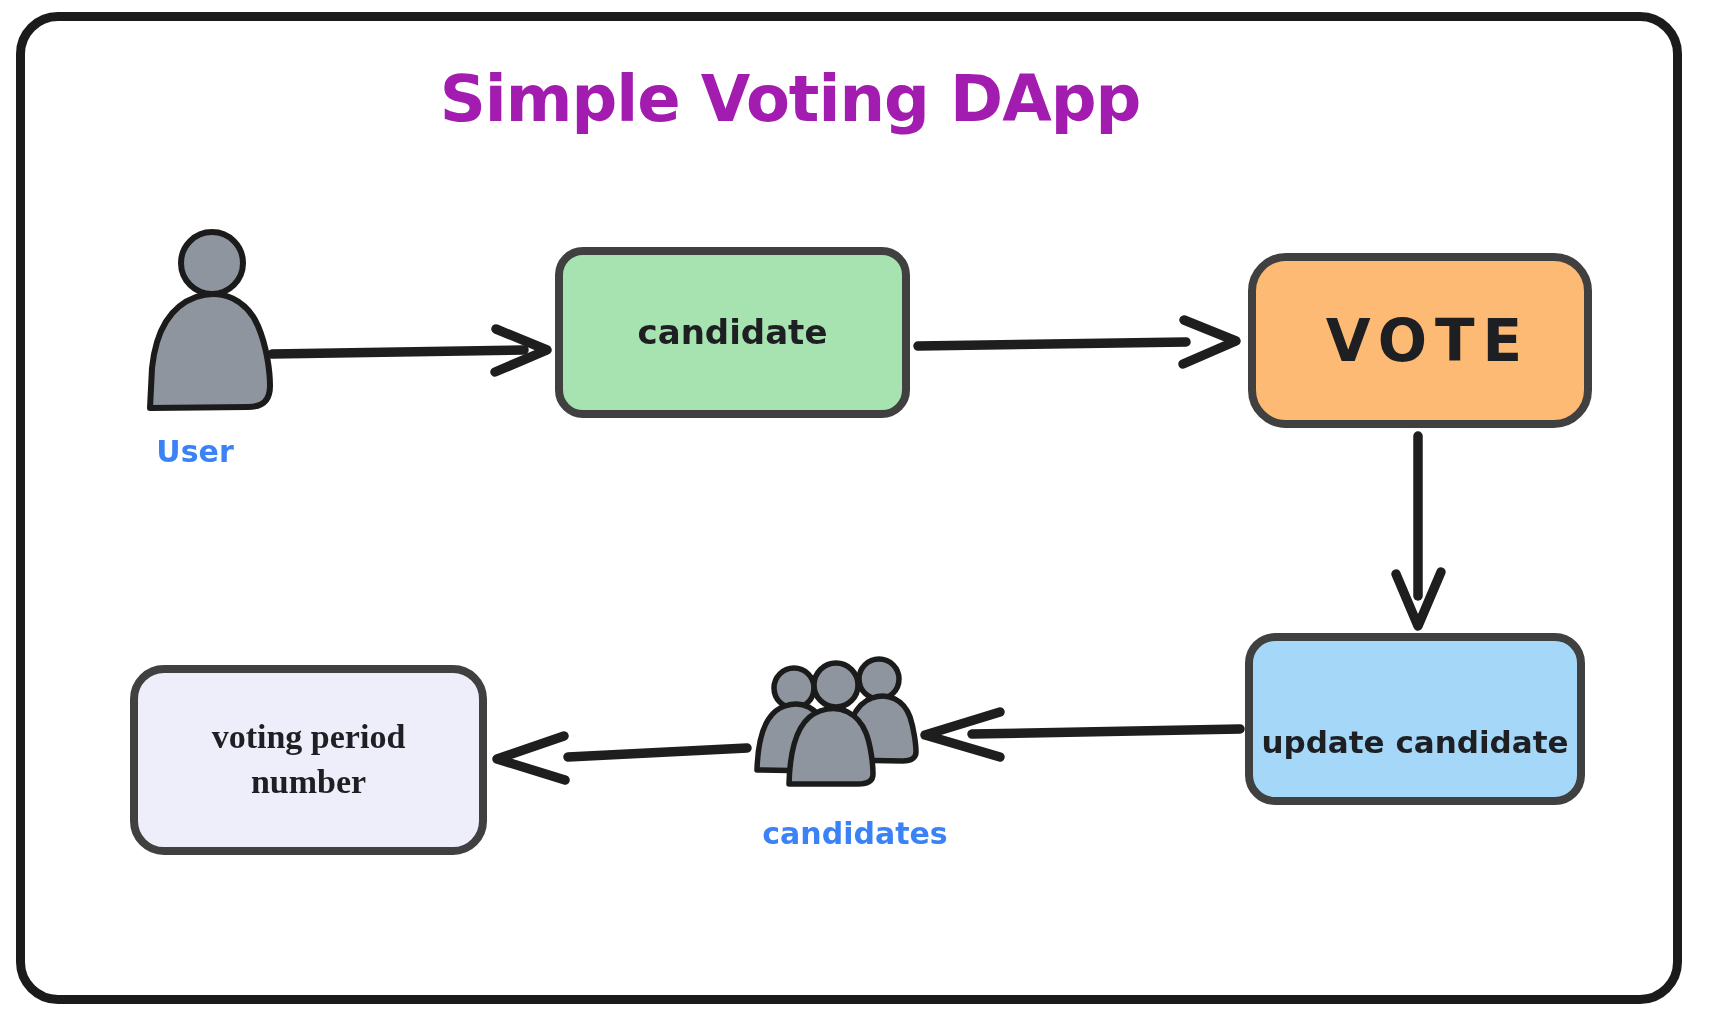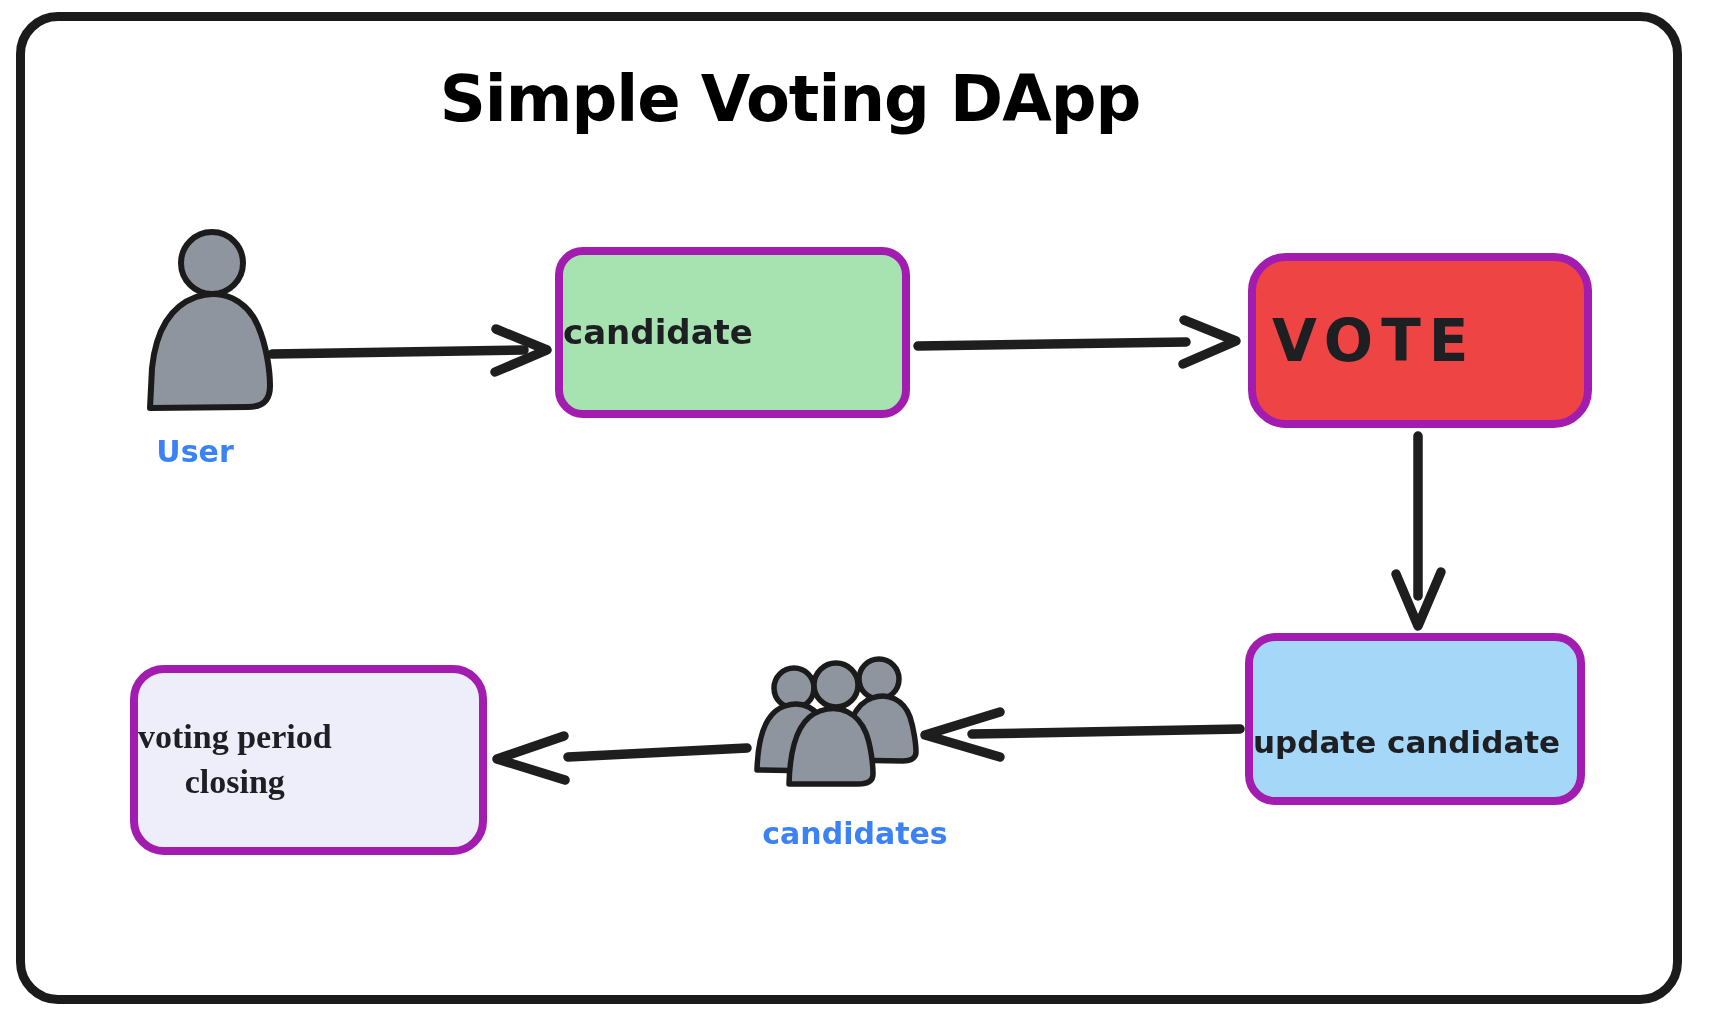--- a/index.html
+++ b/index.html
@@ -6,33 +6,33 @@
   .stage {
     position:relative; width:1714px; height:1031px; background:#ffffff;
     font-family:"DejaVu Sans", sans-serif; color:#1d1f23; overflow:hidden;
   }
   .frame {
     position:absolute; left:16px; top:12px; width:1666px; height:992px;
     border:9px solid #1b1b1b; border-radius:42px; box-sizing:border-box;
   }
   .title {
     position:absolute; left:0; top:62px; width:1580px; text-align:center;
-    font-size:64px; font-weight:bold; letter-spacing:-1px; color:#000000;
+    font-size:64px; font-weight:bold; letter-spacing:-1px; color:#a21caf;
   }
   .layer { position:absolute; left:0; top:0; }
   .arrow path {
     stroke:#1e1e1e; stroke-width:9.5; fill:none;
     stroke-linecap:round; stroke-linejoin:round;
   }
   .figure { fill:#8e959e; stroke:#1b1b1b; stroke-linejoin:round; }
   .fig-big { stroke-width:6; }
   .fig-small { stroke-width:5.5; }
   .node {
-    position:absolute; box-sizing:border-box; border:8px solid #a21caf;
-    display:flex; align-items:center; text-align:center;
+    position:absolute; box-sizing:border-box; border:8px solid #404040;
+    display:flex; align-items:center; justify-content:center; text-align:center;
   }
   .node-text { font-size:34px; font-weight:bold; line-height:1.32; }
   .node-green   { left:555px;  top:247px; width:355px; height:171px; border-radius:28px; }
   .node-orange  { left:1248px; top:253px; width:344px; height:175px; border-radius:38px; }
   .node-blue    { left:1245px; top:633px; width:340px; height:172px; border-radius:30px; }
   .node-blue .node-text { font-size:31px;margin-top:47px; }
   .node-lav     { left:130px;  top:665px; width:357px; height:190px; border-radius:34px; }
   .vote-label { font-size:58px; font-weight:bold; letter-spacing:8px; }
   .actor-label {
     position:absolute; text-align:center; font-size:30px; font-weight:bold; color:#3b82f6;
@@ -95,33 +95,33 @@
            C871,746 873,765 873,774 C873,781 867,784 858,784 Z"></path>
     </g>
   </svg>
 
   <div class="node node-green" style="background-color: rgb(167, 227, 176);">
     <div class="node-text">
       <div>candidate</div>
     </div>
   </div>
 
-  <div class="node node-orange" style="background-color: #ef4444; padding-left: 16px;">
+  <div class="node node-orange" style="background-color: #fdba74; padding-left: 16px;">
     <div class="vote-label">VOTE</div>
   </div>
 
   <div class="node node-blue" style="background-color: rgb(165, 216, 248);">
     <div class="node-text">
       <div>update candidate</div>
     </div>
   </div>
 
   <div class="node node-lav" style="background-color: rgb(238, 238, 251); font-family: Liberation Serif, serif;">
     <div class="node-text">
       <div>voting period</div>
-      <div>closing</div>
+      <div>number</div>
     </div>
   </div>
 
   <div class="actor-label label-user">User</div>
   <div class="actor-label label-candidates">candidates</div>
 
 </div>
 
 </body></html>

